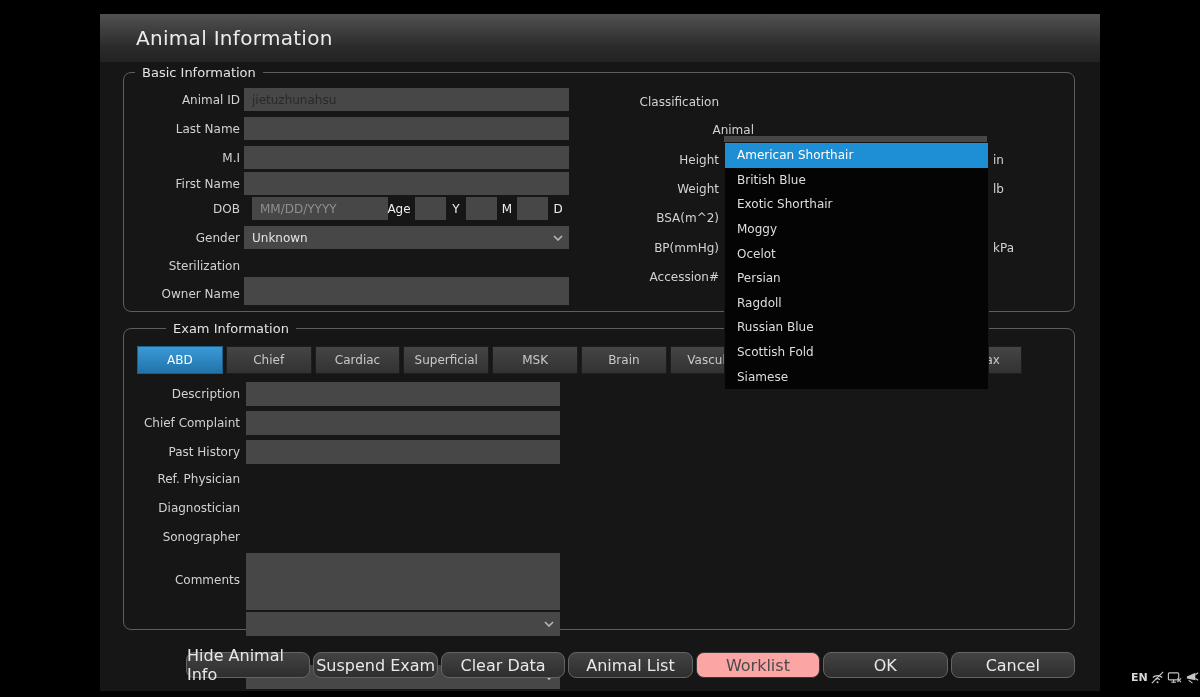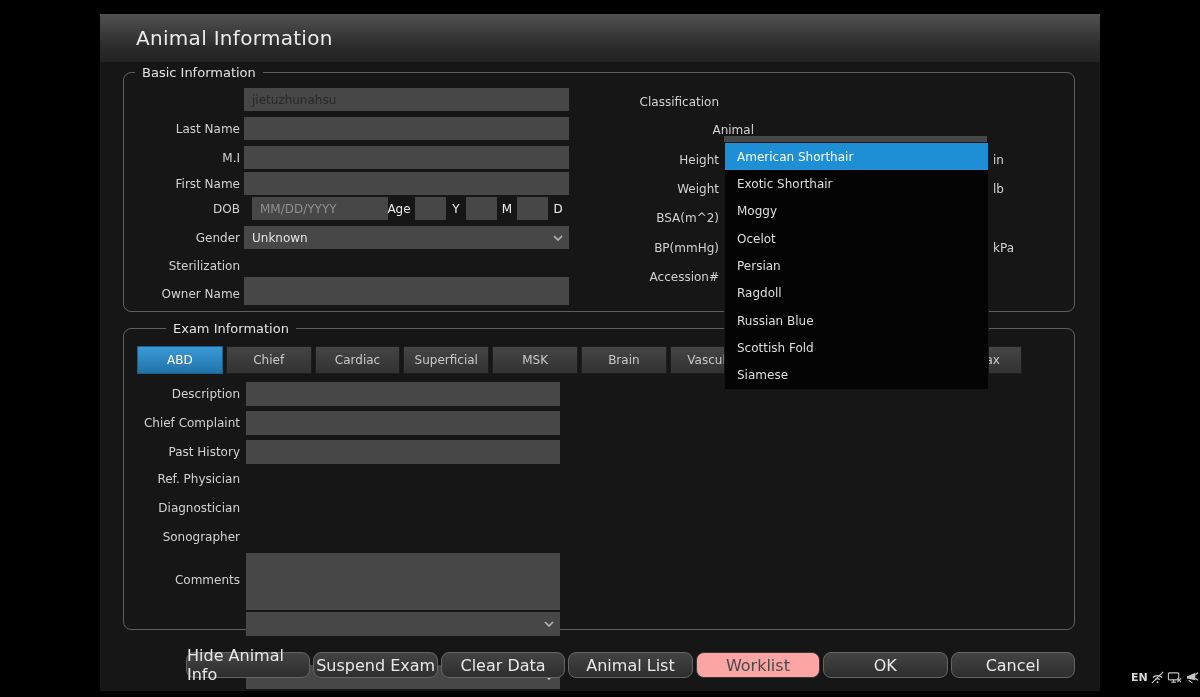--- a/index.html
+++ b/index.html
@@ -40,20 +40,21 @@
 <div id="stage">
 
   <div class="abs dialog-bg" style="left:100px;top:14px;width:1000px;height:677px;"></div>
   <div class="abs titlebar" style="left:100px;top:14px;width:1000px;height:48px;">
     <div class="title-text" style="padding-left:36px;">Animal Information</div>
   </div>
 
   <div class="abs groupbox" style="left:123px;top:72px;width:950px;height:238px;"></div>
   <div class="abs legend" style="left:135px;top:65px;">Basic Information</div>
 
+  <div class="abs lbl" style="left:90px;top:88px;width:150px;height:23px;">Animal ID</div>
   <div class="abs lbl" style="left:90px;top:117px;width:150px;height:23px;">Last Name</div>
   <div class="abs lbl" style="left:90px;top:146px;width:150px;height:23px;">M.I</div>
   <div class="abs lbl" style="left:90px;top:172px;width:150px;height:23px;">First Name</div>
   <div class="abs lbl" style="left:90px;top:197px;width:150px;height:23px;">DOB</div>
   <div class="abs lbl" style="left:90px;top:226px;width:150px;height:23px;">Gender</div>
   <div class="abs lbl" style="left:90px;top:254px;width:150px;height:23px;">Sterilization</div>
   <div class="abs lbl" style="left:90px;top:282px;width:150px;height:23px;">Owner Name</div>
 
   <div class="abs fld" style="left:244px;top:88px;width:325px;height:23px;">
     <span class="val dim">jietuzhunahsu</span>
@@ -179,20 +180,21 @@
     <span class="chev icon">
       <svg width="10" height="6" viewBox="0 0 10 6">
           <polyline points="1,1 5,5 9,1" stroke="#b8b8b8" stroke-width="1.6" fill="none"></polyline>
         </svg>
     </span>
   </div>
   <div class="abs fld" style="left:246px;top:553px;width:314px;height:57px;"></div>
 
   <div class="abs dd-list" style="left:724px;top:142px;width:263px;height:246px;">
       <div class="dd-item selected">American Shorthair</div>
+      <div class="dd-item">British Blue</div>
       <div class="dd-item">Exotic Shorthair</div>
       <div class="dd-item">Moggy</div>
       <div class="dd-item">Ocelot</div>
       <div class="dd-item">Persian</div>
       <div class="dd-item">Ragdoll</div>
       <div class="dd-item">Russian Blue</div>
       <div class="dd-item">Scottish Fold</div>
       <div class="dd-item">Siamese</div>
     </div>
 

